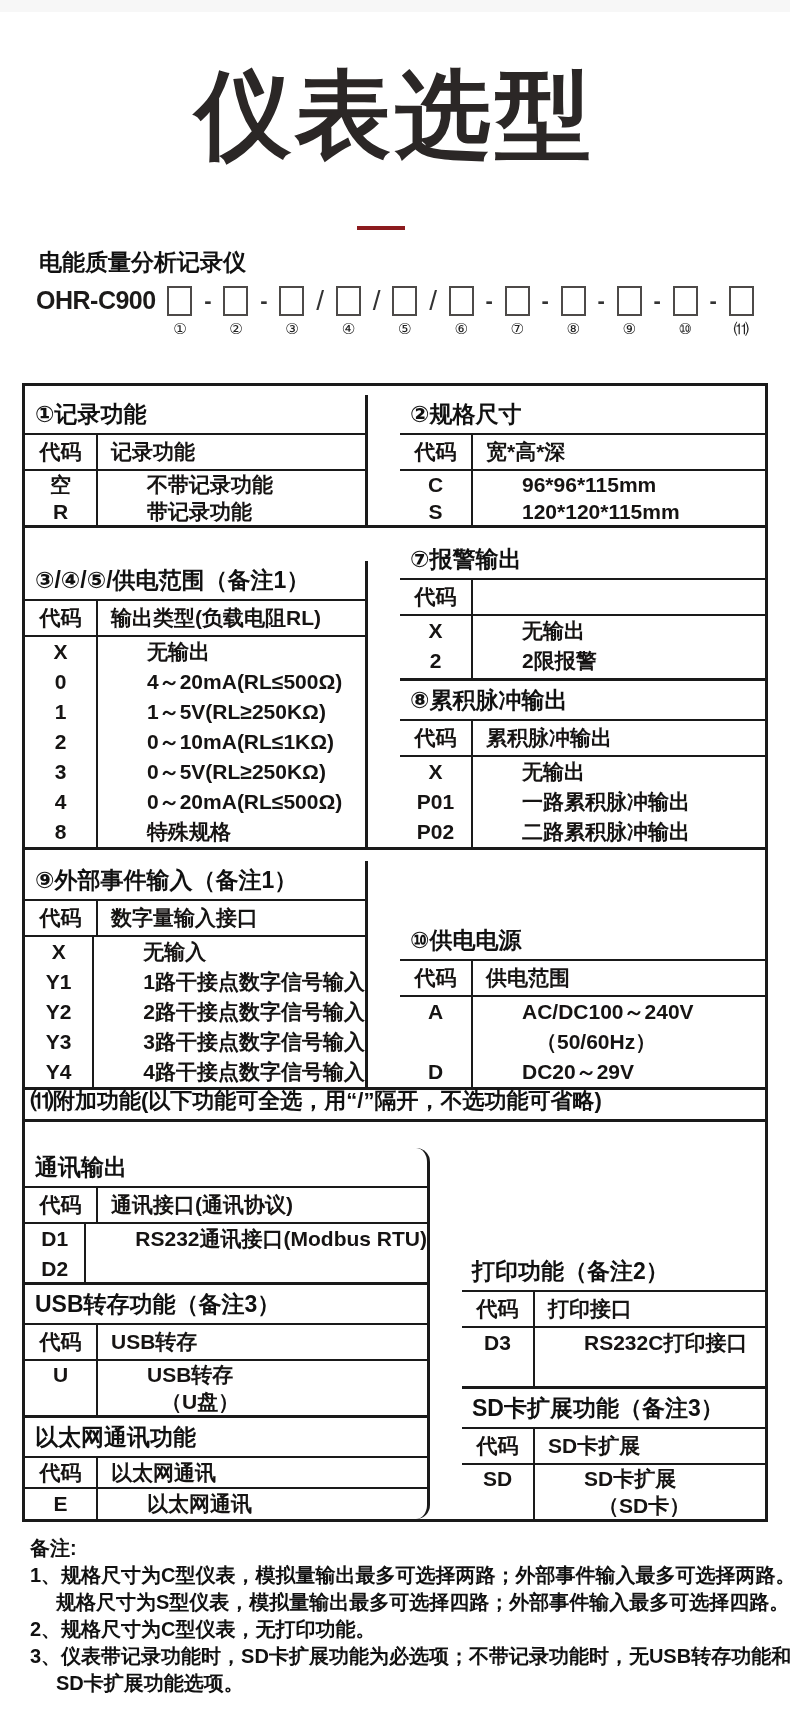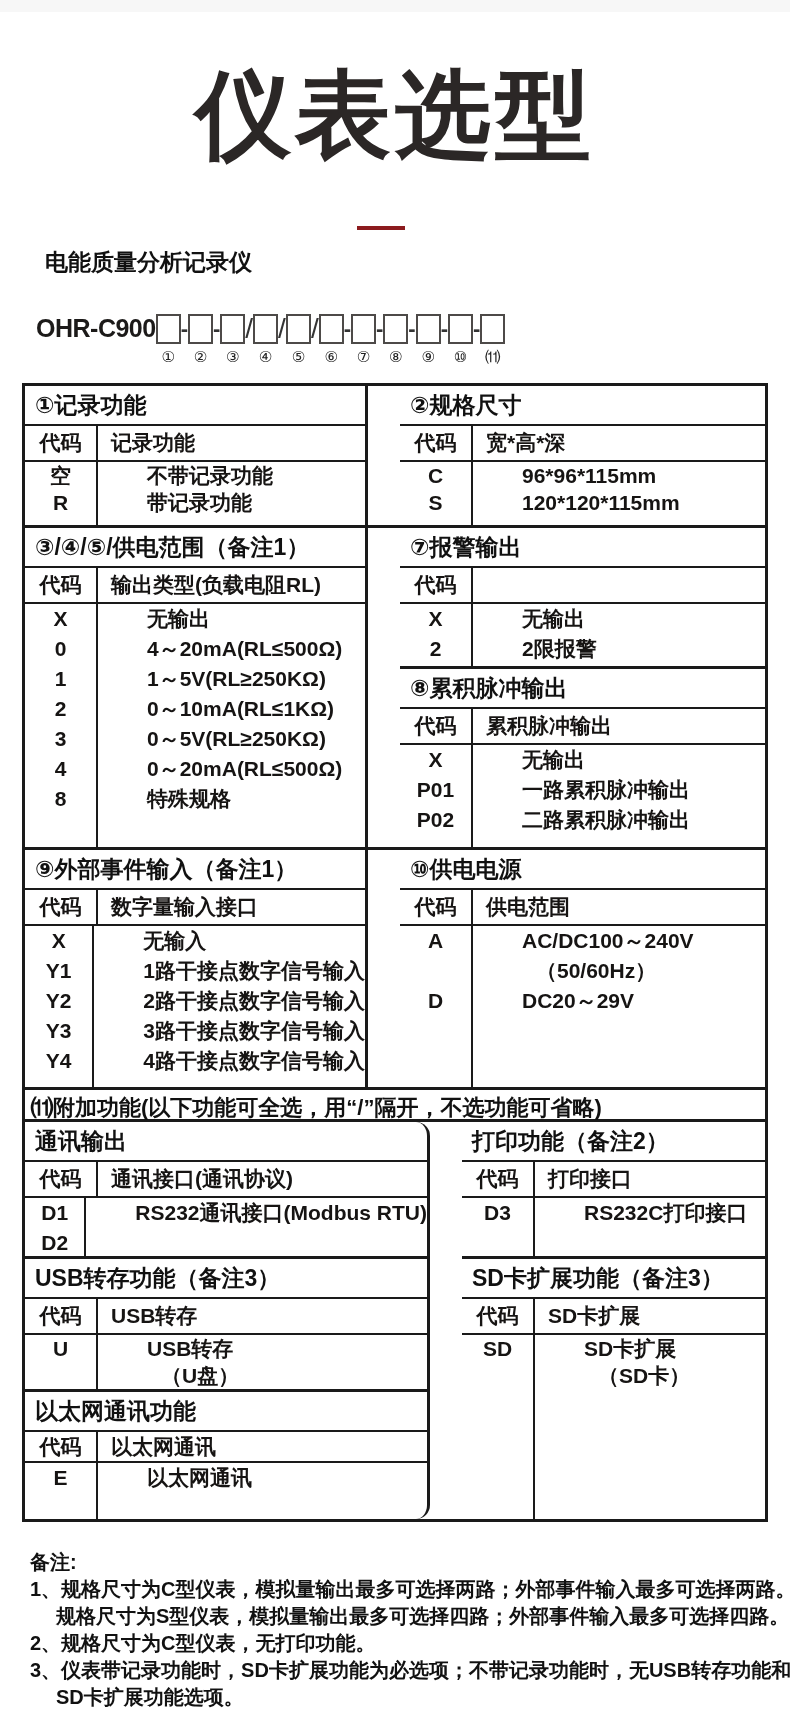--- a/index.html
+++ b/index.html
@@ -2,34 +2,34 @@
 <html><head>
 <meta charset="utf-8">
 <style>
   html,body{margin:0;padding:0;background:#fff;}
   .page{position:relative;width:790px;height:1733px;background:#ffffff;overflow:hidden;
         font-family:"Liberation Sans","DejaVu Sans",sans-serif;color:#161413;}
   .topstrip{position:absolute;left:0;top:0;width:790px;height:12px;background:#f7f7f7;}
   .bigtitle{position:absolute;left:0;top:52px;width:790px;text-align:center;
             font-size:96px;font-weight:900;letter-spacing:4px;color:#2b2726;line-height:1.15;margin-top:8px;}
   .redline{position:absolute;left:357px;top:226px;width:48px;height:4px;background:#8c1b1e;}
-  .subtitle{position:absolute;left:45px;top:247px;font-size:23px;font-weight:700;color:#111;}
+  .subtitle{position:absolute;left:39px;top:247px;font-size:23px;font-weight:700;color:#111;}
   
   .modelrow{position:absolute;left:36px;top:286px;width:718px;display:flex;
-            align-items:flex-start;justify-content:flex-start;margin-top:28px;}
+            align-items:flex-start;justify-content:space-between;}
   .mprefix{font-size:25px;font-weight:700;letter-spacing:-0.5px;line-height:29px;white-space:nowrap;color:#1c1a19;}
   .munit{display:flex;flex-direction:column;align-items:center;}
   .mbox{width:21px;height:26px;border:2px solid #4d4a48;background:#fff;}
   .mnum{margin-top:5px;font-size:15px;color:#222;line-height:16px;}
   .msep{font-size:22px;font-weight:700;line-height:30px;color:#333;}
   .msep.sl{font-size:28px;font-weight:400;}
   
   .bigtable{position:absolute;left:22px;top:383px;width:746px;height:1139px;box-sizing:border-box;
             border:3px solid #1a1a1a;display:flex;flex-direction:column;background:#fff;}
-  .sec{display:flex;border-bottom:3px solid #1a1a1a;box-sizing:border-box;}
+  .sec{display:flex;border-bottom:3px solid #1a1a1a;box-sizing:border-box;align-items:flex-end;}
   .sec:last-child{border-bottom:none;flex:1;}
   .pl{width:343px;border-right:3px solid #1a1a1a;display:flex;flex-direction:column;box-sizing:border-box;}
   .pl5{width:405px;border-right:3px solid #1a1a1a;display:flex;flex-direction:column;box-sizing:border-box;border-radius:14px;}
   .pr{flex:1;display:flex;flex-direction:column;padding-left:32px;}
   .pt{height:38px;line-height:38px;border-bottom:2px solid #1a1a1a;font-size:23px;font-weight:700;
       padding-left:10px;white-space:nowrap;color:#111;}
   .pt44{height:36px;line-height:36px;font-size:22px;font-weight:700;padding-left:6px;white-space:nowrap;color:#111;}
   .cr{height:34px;border-bottom:2px solid #1a1a1a;display:flex;box-sizing:content-box;}
   .cc{width:71px;border-right:2px solid #1a1a1a;display:flex;align-items:center;justify-content:center;
       font-size:21px;font-weight:600;}
@@ -38,21 +38,21 @@
   .da.grow{flex:1;}
   .dcol{width:71px;border-right:2px solid #1a1a1a;text-align:center;}
   .lcol{flex:1;padding-left:13px;margin-left:36px;}
   .dl{height:30px;line-height:30px;font-size:21px;font-weight:600;}
   .ll{height:30px;line-height:30px;font-size:21px;font-weight:600;white-space:nowrap;}
   .h27{height:27px;line-height:27px;}
   .ind{padding-left:14px;}
   .bb3{border-bottom:3px solid #1a1a1a;}
   
   .notes{position:absolute;left:30px;top:1535px;width:745px;font-size:20px;font-weight:700;
-         color:#111;line-height:27px;margin-top:14px;}
+         color:#111;line-height:27px;}
   .nline{white-space:nowrap;}
   .nind{padding-left:26px;}
 </style>
 </head>
 <body>
 
 <div class="page">
   <div class="topstrip"></div>
 
   <div class="bigtitle">仪表选型</div>

